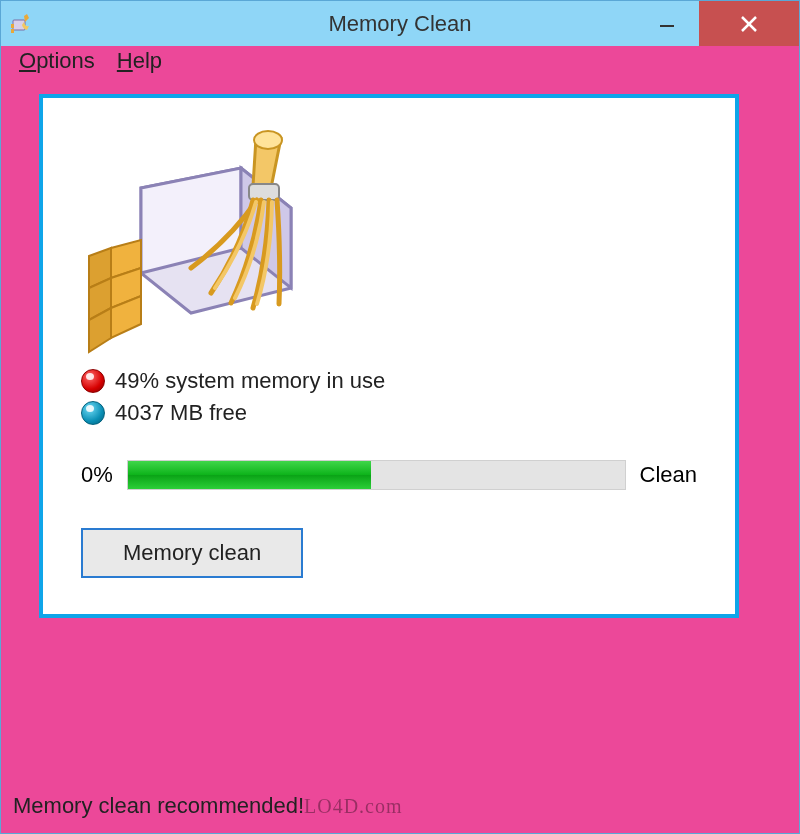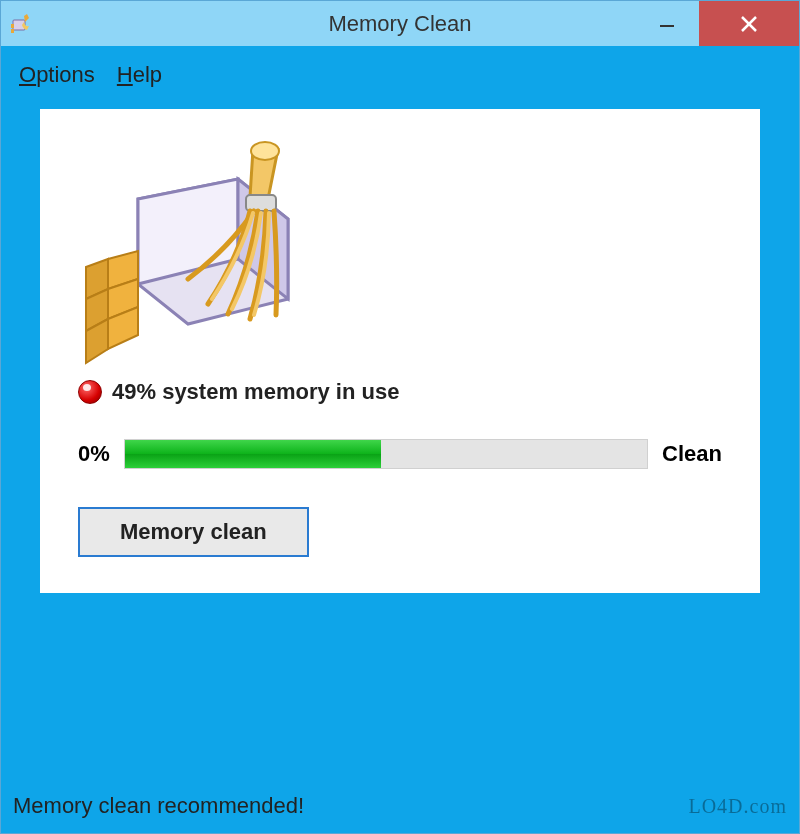--- a/index.html
+++ b/index.html
@@ -8,21 +8,21 @@
       background: #fff;
       width: 800px;
       height: 834px;
     }
     .window {
       width: 800px;
       height: 834px;
       border: 1px solid #5aa7d6;
       display: flex;
       flex-direction: column;
-      background: #0ea5e9;
+      background: #ec4899;
     }
     .titlebar {
       background: #8fd6f7;
       height: 45px;
       display: flex;
       align-items: center;
       position: relative;
       user-select: none;
     }
     .titlebar-icon {
@@ -55,37 +55,36 @@
     .ctrl-close {
       width: 100px;
       background: #d93434;
       background: #d03737;
       background: #c75050;
       color: #fff;
     }
     .menubar {
       display: flex;
       gap: 22px;
-      padding: 16px 18px 8px 18px;
+      padding: 2px 18px 8px 18px;
       font-size: 22px;
       color: #222;
     }
     .menubar span { cursor: default; }
     .content {
       flex: 1;
       display: flex;
       flex-direction: column;
     }
     .panel {
-      margin: 12px 38px 0 38px;
-      border: 1px solid #0ea5e9;
+      margin: 12px 60px 0 38px;
+      border: 4px solid #0ea5e9;
       background: #fff;
       flex: 0 0 auto;
       padding: 20px 28px 28px 28px;
-      font-weight: bold;
     }
     .hero {
       width: 260px;
       height: 230px;
       margin: 10px 0 10px 10px;
     }
     .status-line {
       display: flex;
       align-items: center;
       gap: 10px;
@@ -136,21 +135,20 @@
       font-size: 22px;
       color: #222;
       cursor: pointer;
     }
     .statusbar {
       margin-top: auto;
       padding: 14px 12px;
       font-size: 22px;
       color: #222;
       display: flex;
-      justify-content: space-between;
       align-items: center;
     }
     .watermark {
       font-family: Liberation Serif, serif;
       font-size: 20px;
       color: rgba(0,0,0,0.35);
       letter-spacing: 1px;
     }
   </style>
 </head>
@@ -229,20 +227,24 @@
             <path d="M183 74 Q176 126 154 170"></path>
             <path d="M191 74 Q190 130 176 176"></path>
           </g>
         </svg>
       </div>
 
       <div class="status-line">
         <span class="orb orb-red"></span>
         <span>49% system memory in use</span>
       </div>
+      <div class="status-line">
+        <span class="orb orb-blue"></span>
+        <span>4037 MB free</span>
+      </div>
 
       <div class="progress-row">
         <span>0%</span>
         <div class="progress-bar">
           <div class="progress-fill" style="width:49%"></div>
         </div>
         <span>Clean</span>
       </div>
 
       <div class="clean-btn">Memory clean</div>

